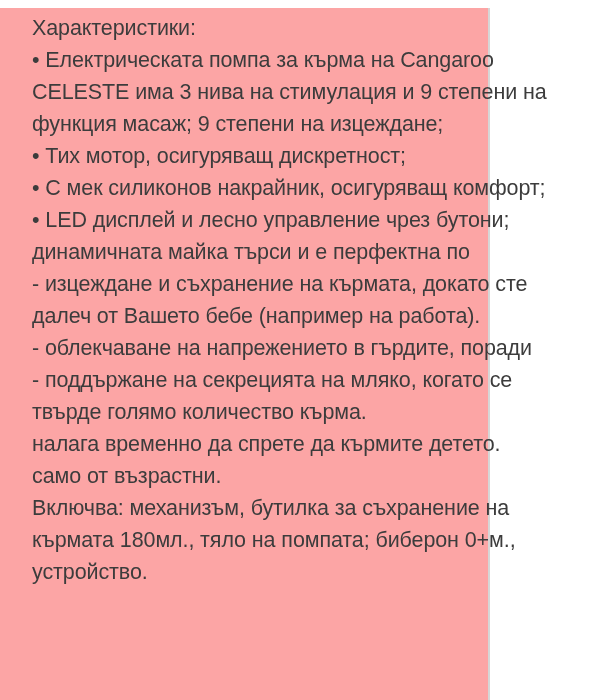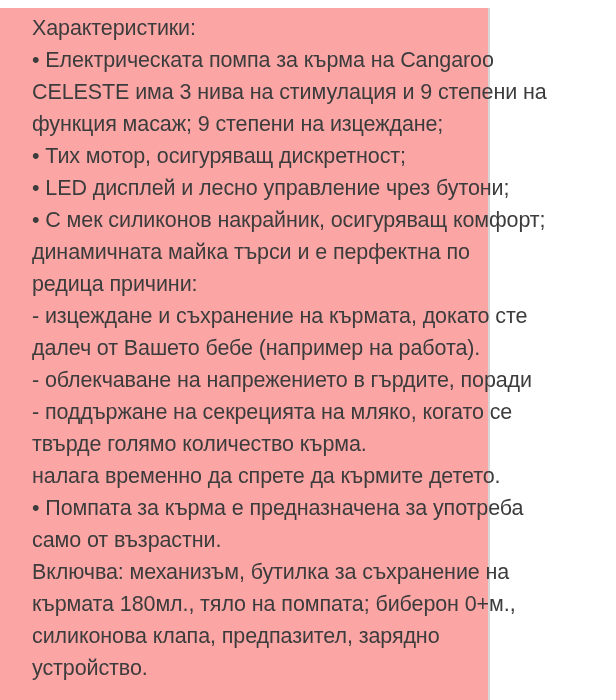--- a/index.html
+++ b/index.html
@@ -43,30 +43,27 @@
 </head>
 <body>
 
 <div class="page">
   <div class="content">
     <span class="line">Характеристики:</span>
     <span class="line">• Електрическата помпа за кърма на Cangaroo</span>
     <span class="line">CELESTE има 3 нива на стимулация и 9 степени на</span>
     <span class="line">функция масаж; 9 степени на изцеждане;</span>
     <span class="line">• Тих мотор, осигуряващ дискретност;</span>
+    <span class="line">• С мек силиконов накрайник, осигуряващ комфорт;</span>
     <span class="line">• LED дисплей и лесно управление чрез бутони;</span>
-    <span class="line">• С мек силиконов накрайник, осигуряващ комфорт;</span>
     <span class="line">динамичната майка търси и е перфектна по</span>
-    <span class="line">редица причини:</span>
     <span class="line">- изцеждане и съхранение на кърмата, докато сте</span>
     <span class="line">далеч от Вашето бебе (например на работа).</span>
     <span class="line">- облекчаване на напрежението в гърдите, поради</span>
     <span class="line">- поддържане на секрецията на мляко, когато се</span>
     <span class="line">твърде голямо количество кърма.</span>
     <span class="line">налага временно да спрете да кърмите детето.</span>
-    <span class="line">• Помпата за кърма е предназначена за употреба</span>
     <span class="line">само от възрастни.</span>
     <span class="line">Включва: механизъм, бутилка за съхранение на</span>
     <span class="line">кърмата 180мл., тяло на помпата; биберон 0+м.,</span>
-    <span class="line">силиконова клапа, предпазител, зарядно</span>
     <span class="line">устройство.</span>
   </div>
 </div>
 
 </body></html>

